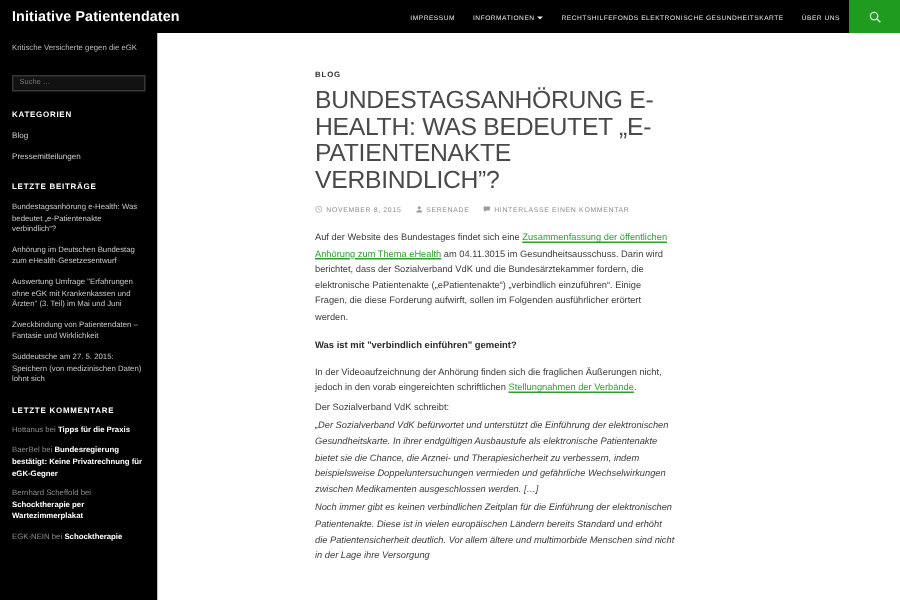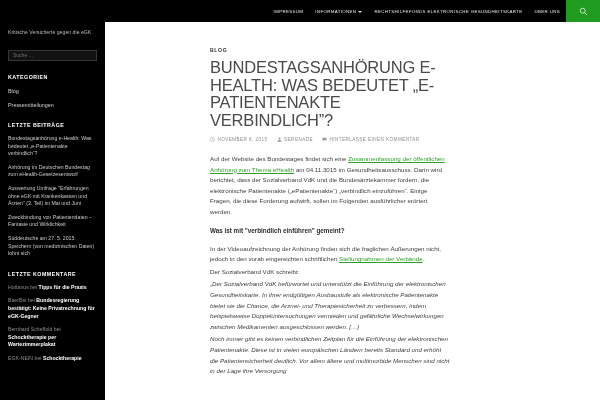--- a/index.html
+++ b/index.html
@@ -114,20 +114,21 @@
     font-style: italic; max-width: 240px; margin-bottom: 0;
   }
   .tight { margin-bottom: 2px; }
 </style>
 </head>
 <body>
 
 <div id="page">
 
   <div class="topbar">
+    <div class="site-title">Initiative Patientendaten</div>
     <nav class="nav">
       <div class="nav-item">
         <span>IMPRESSUM</span>
       </div>
       <div class="nav-item">
         <span>INFORMATIONEN</span>
         <span class="caret"></span>
       </div>
       <div class="nav-item">
         <span>RECHTSHILFEFONDS ELEKTRONISCHE GESUNDHEITSKARTE</span>

